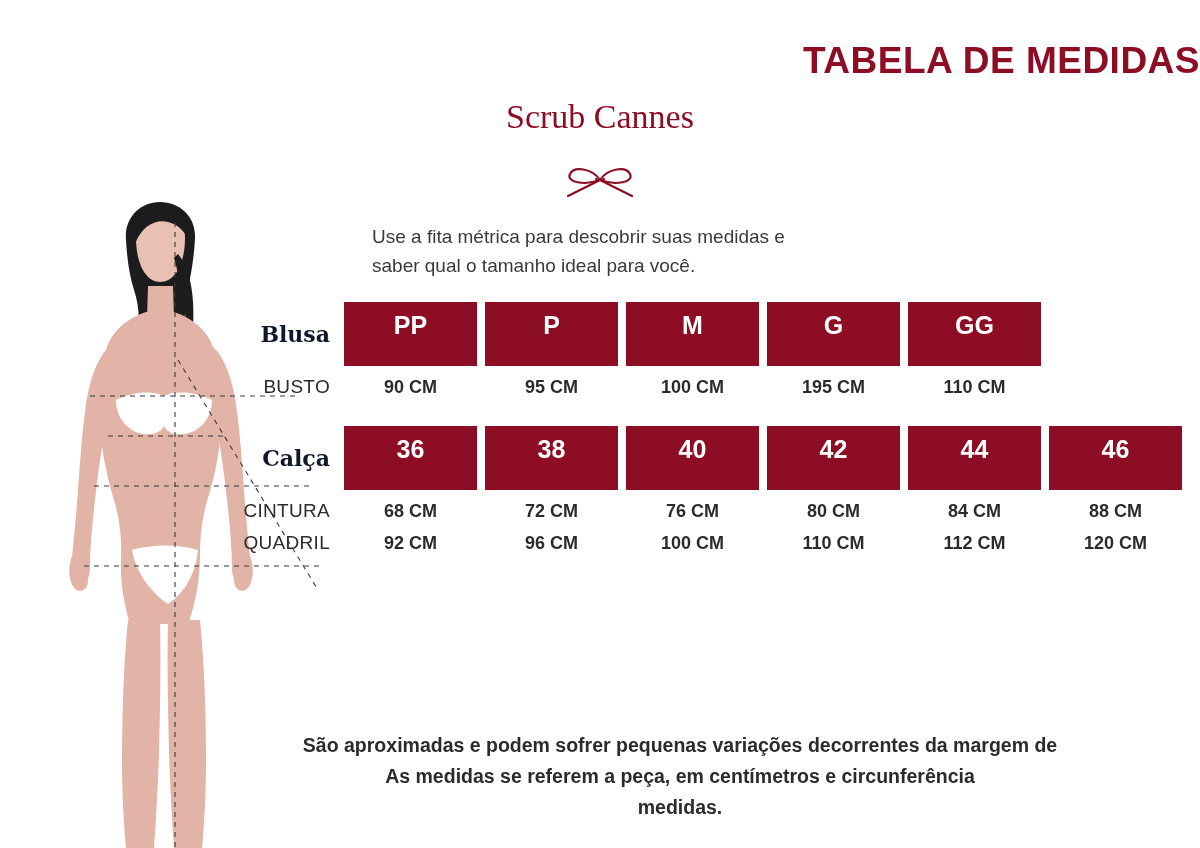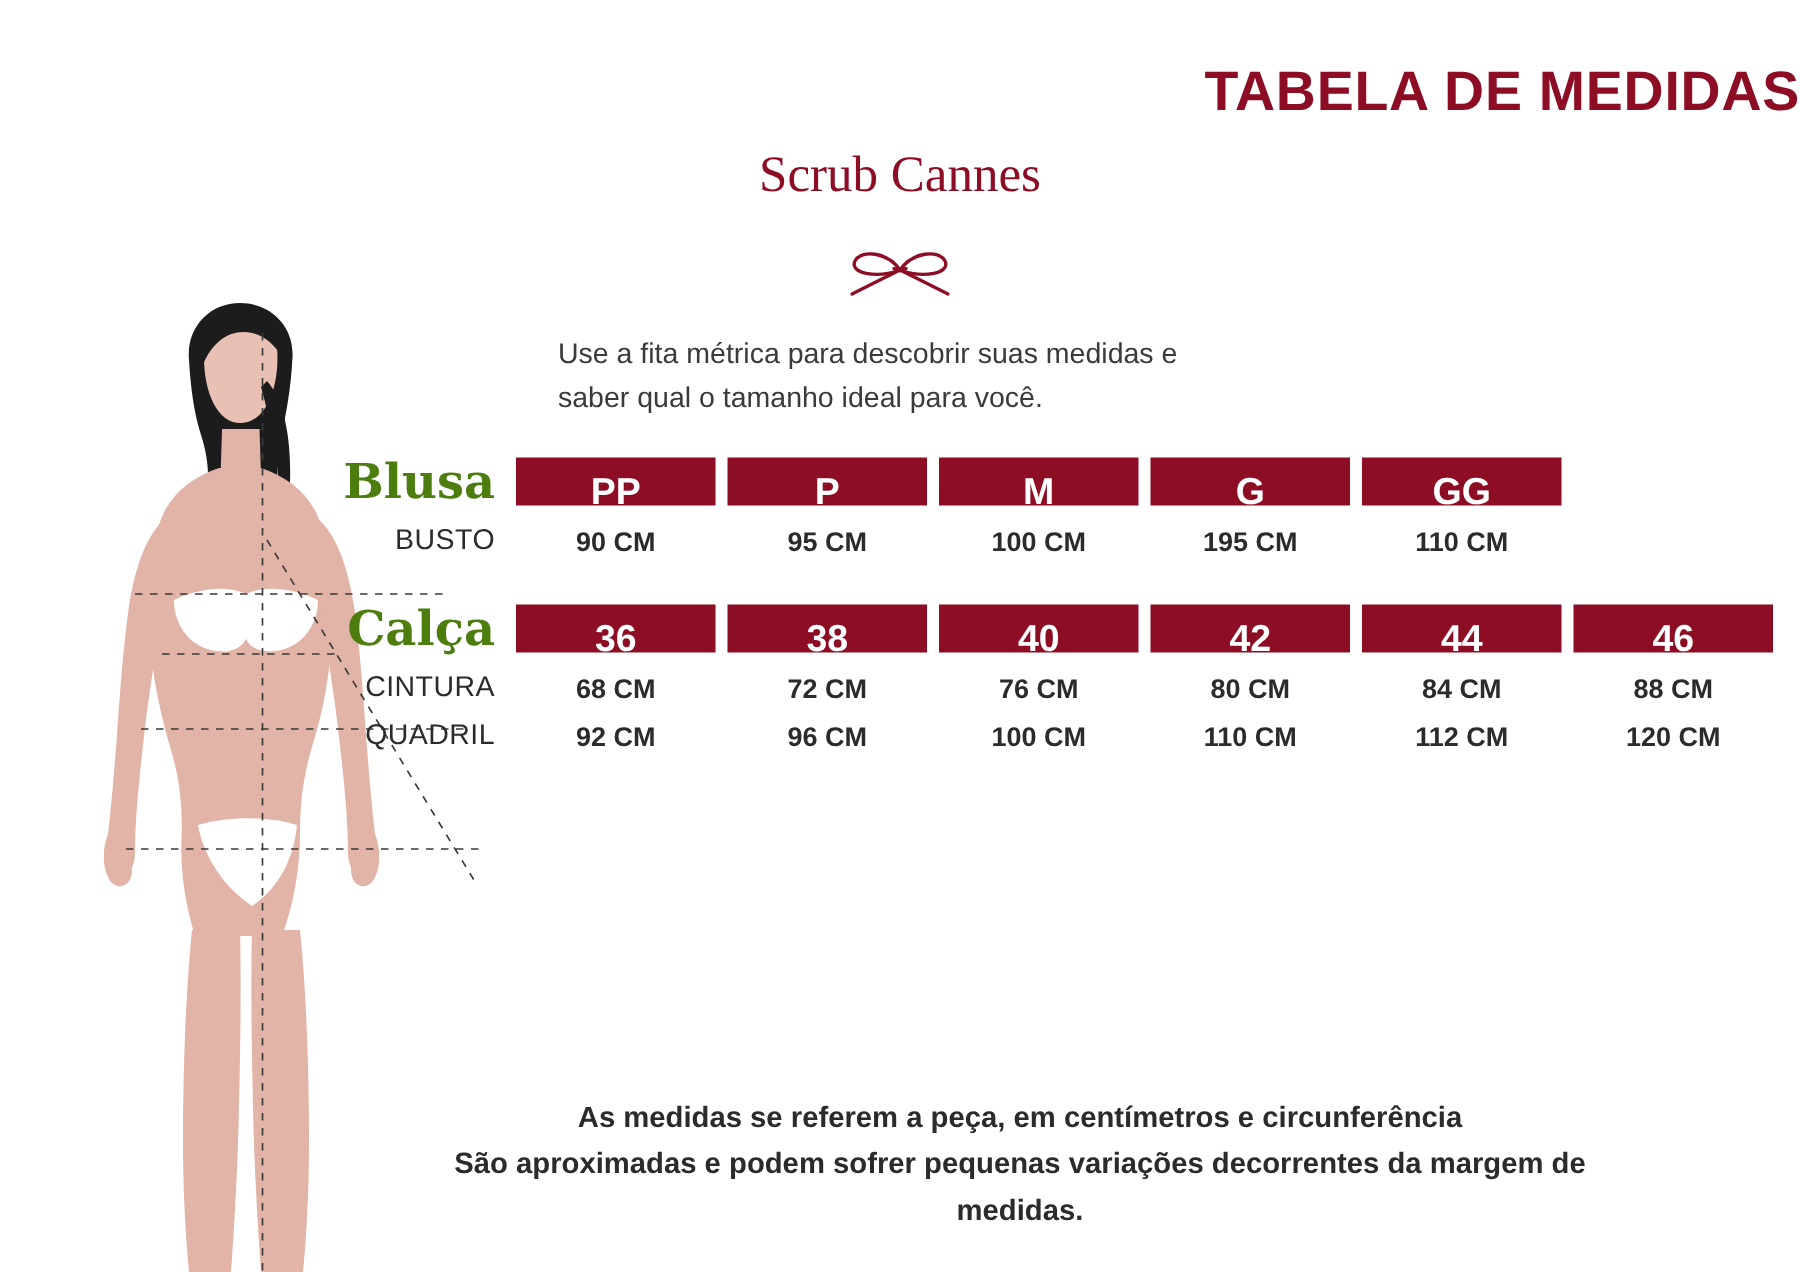--- a/index.html
+++ b/index.html
@@ -90,31 +90,31 @@
     font-size: 19px;
     font-weight: normal;
     color: #2b2b2b;
     letter-spacing: 0.3px;
     white-space: nowrap;
   }
   .group-label {
     text-align: right !important;
     padding-right: 6px !important;
     font-family: "DejaVu Serif", serif;
-    font-size: 32px;
-    font-weight: bold;
-    color: #4d7c0f;
+    font-size: 22px;
+    font-weight: bold;
+    color: #0f172a;
     white-space: nowrap;
   }
   .size-chip {
     background: #8c0d24;
     color: #ffffff;
     font-size: 25px;
     font-weight: bold;
-    height: 32px;
+    height: 64px;
     line-height: 46px;
     text-align: center;
   }
   .value {
     font-size: 18px;
     font-weight: bold;
     color: #2b2b2b;
     white-space: nowrap;
   }
   .spacer-row td { height: 8px; }
@@ -310,16 +310,16 @@
         <td class="value">110 CM</td>
         <td class="value">112 CM</td>
         <td class="value">120 CM</td>
       </tr>
 
     </tbody>
   </table>
 </div>
 
 <div class="footnote">
+  <div>São aproximadas e podem sofrer pequenas variações decorrentes da margem de</div>
   <div>As medidas se referem a peça, em centímetros e circunferência</div>
-  <div>São aproximadas e podem sofrer pequenas variações decorrentes da margem de</div>
   <div>medidas.</div>
 </div>
 
 </body></html>

